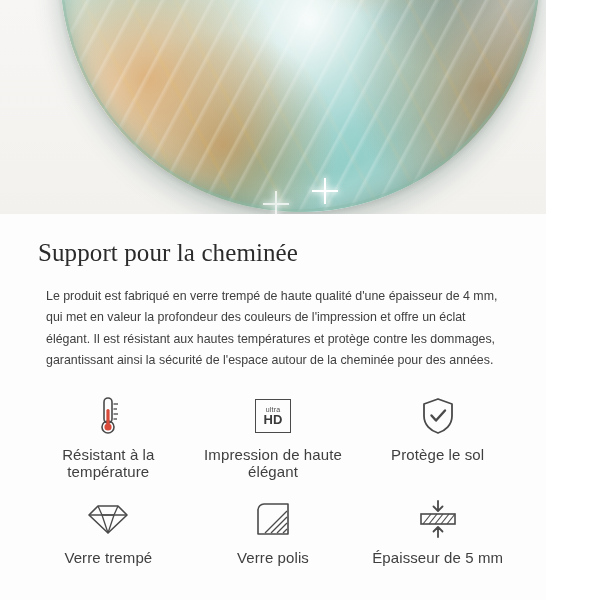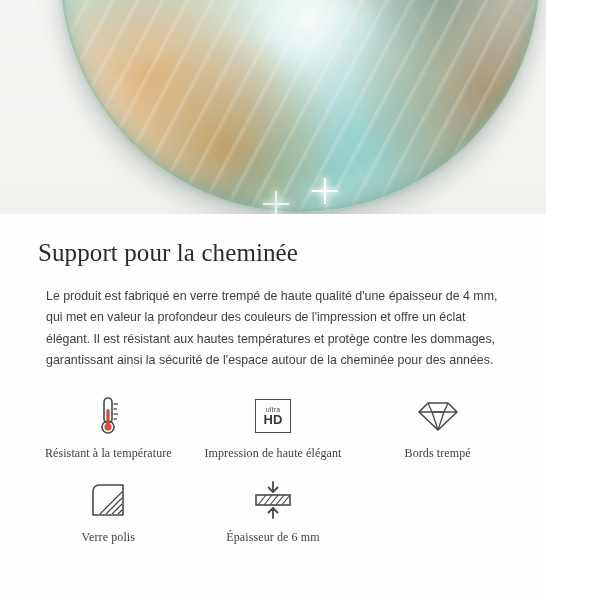--- a/index.html
+++ b/index.html
@@ -159,24 +159,23 @@
     text-align: center;
   }
   .feature-icon {
     height: 46px;
     display: flex;
     align-items: center;
     justify-content: center;
     margin-bottom: 7px;
   }
   .feature-label {
-    font-size: 12px;
+    font-size: 15px;
     color: #3f3f3f;
     letter-spacing: 0.1px;
-    font-family: Liberation Serif, serif;
   }
   .ultrahd {
     width: 34px;
     height: 32px;
     border: 1.6px solid #4a4a4a;
     border-radius: 0;
     display: flex;
     flex-direction: column;
     align-items: center;
     justify-content: center;
@@ -231,32 +230,41 @@
     <div class="feature">
       <div class="feature-icon">
         <div class="ultrahd">
           <span class="u1">ultra</span>
           <span class="u2">HD</span>
         </div>
       </div>
       <div class="feature-label">Impression de haute élégant</div>
     </div>
 
+    <div class="feature">
+      <div class="feature-icon">
+        <svg width="36" height="40" viewBox="0 0 36 40">
+          <path d="M18 3 L32 8 V20 C32 29 25 35 18 37 C11 35 4 29 4 20 V8 Z" fill="none" stroke="#4a4a4a" stroke-width="1.8" stroke-linejoin="round"></path>
+          <path d="M11.5 19.5 L16 24.5 L25 14.5" fill="none" stroke="#4a4a4a" stroke-width="2.4" stroke-linecap="round" stroke-linejoin="round"></path>
+        </svg>
+      </div>
+      <div class="feature-label">Protège le sol</div>
+    </div>
 
     <div class="feature">
       <div class="feature-icon">
         <svg width="42" height="34" viewBox="0 0 42 34">
           <path d="M11 4 H31 L40 13 L21 31 L2 13 Z" fill="none" stroke="#4a4a4a" stroke-width="1.6" stroke-linejoin="round"></path>
           <path d="M2 13 H40" stroke="#4a4a4a" stroke-width="1.3"></path>
           <path d="M11 4 L15 13 L21 31" fill="none" stroke="#4a4a4a" stroke-width="1.3"></path>
           <path d="M31 4 L27 13 L21 31" fill="none" stroke="#4a4a4a" stroke-width="1.3"></path>
           <path d="M15 13 H27" stroke="#4a4a4a" stroke-width="1.3"></path>
         </svg>
       </div>
-      <div class="feature-label">Bords trempé</div>
+      <div class="feature-label">Verre trempé</div>
     </div>
 
     <div class="feature">
       <div class="feature-icon">
         <svg width="34" height="34" viewBox="0 0 34 34">
           <path d="M2 32 V8 C2 4.7 4.7 2 8 2 H32 V32 Z" fill="none" stroke="#4a4a4a" stroke-width="1.6" stroke-linejoin="round"></path>
           <line x1="9" y1="31" x2="31" y2="9" stroke="#4a4a4a" stroke-width="1.3"></line>
           <line x1="15" y1="31" x2="31" y2="15" stroke="#4a4a4a" stroke-width="1.3"></line>
           <line x1="21" y1="31" x2="31" y2="21" stroke="#4a4a4a" stroke-width="1.3"></line>
           <line x1="27" y1="31" x2="31" y2="27" stroke="#4a4a4a" stroke-width="1.3"></line>
@@ -271,17 +279,17 @@
           <path d="M21 2 V11 M16.5 7.5 L21 12 L25.5 7.5" fill="none" stroke="#4a4a4a" stroke-width="1.8" stroke-linecap="round" stroke-linejoin="round"></path>
           <rect x="4" y="15" width="34" height="10" fill="none" stroke="#4a4a4a" stroke-width="1.6"></rect>
           <line x1="6" y1="25" x2="14" y2="15" stroke="#4a4a4a" stroke-width="1.2"></line>
           <line x1="12" y1="25" x2="20" y2="15" stroke="#4a4a4a" stroke-width="1.2"></line>
           <line x1="18" y1="25" x2="26" y2="15" stroke="#4a4a4a" stroke-width="1.2"></line>
           <line x1="24" y1="25" x2="32" y2="15" stroke="#4a4a4a" stroke-width="1.2"></line>
           <line x1="30" y1="25" x2="38" y2="15" stroke="#4a4a4a" stroke-width="1.2"></line>
           <path d="M21 38 V29 M16.5 32.5 L21 28 L25.5 32.5" fill="none" stroke="#4a4a4a" stroke-width="1.8" stroke-linecap="round" stroke-linejoin="round"></path>
         </svg>
       </div>
-      <div class="feature-label">Épaisseur de 6 mm</div>
+      <div class="feature-label">Épaisseur de 5 mm</div>
     </div>
 
   </div>
 </div>
 
 </body></html>

